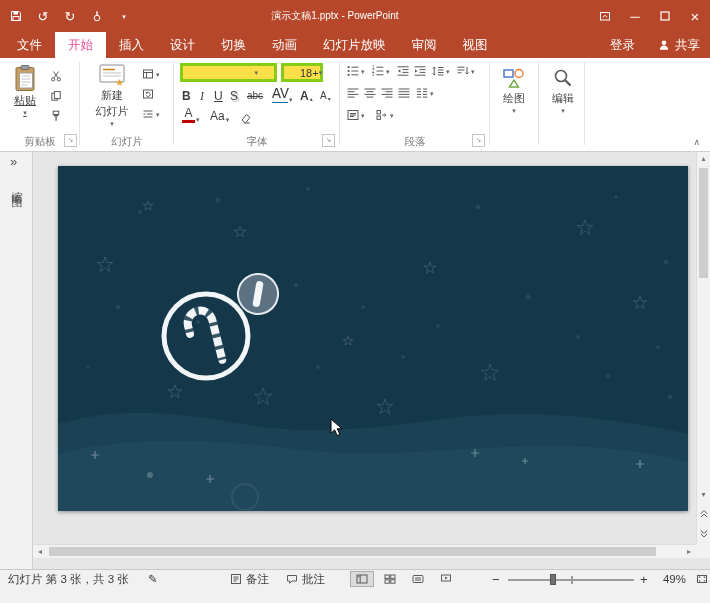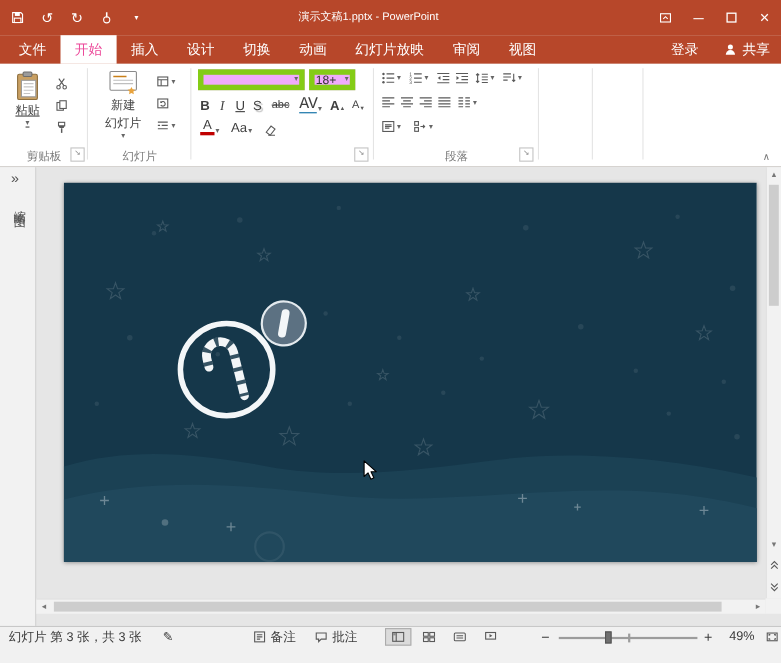--- a/index.html
+++ b/index.html
@@ -25,21 +25,21 @@
 
   
   .ribbon{position:absolute;top:58px;left:0;right:0;height:94px;background:#fff;border-bottom:1px solid #D2CFCB;box-sizing:border-box;}
   .gsep{position:absolute;top:4px;bottom:6px;width:1px;background:#E4E4E4;}
   .glabel{position:absolute;bottom:2px;font-size:10.5px;color:#7A7A7A;text-align:center;white-space:nowrap;}
   .launcher{position:absolute;bottom:4px;width:11px;height:11px;border:1px solid #C4C4C4;color:#8A8A8A;font-size:7px;line-height:10px;text-align:center;}
   .bigbtn{position:absolute;display:flex;flex-direction:column;align-items:center;font-size:11px;color:#444;gap:1px;}
   .dd{font-size:7px;color:#666;line-height:1;}
   .mini{position:absolute;display:flex;align-items:center;gap:2px;color:#5A5A5A;}
   .ic12{width:12px;height:12px;color:#5A5A5A;display:block;}
-  .combo{position:absolute;height:19px;border:5px solid #84cc16;background:#f0abfc;font-size:11px;color:#333;display:flex;align-items:center;justify-content:space-between;padding:0 1px;box-sizing:border-box;}
+  .combo{position:absolute;height:19px;border:3px solid #84cc16;background:#fde047;font-size:11px;color:#333;display:flex;align-items:center;justify-content:space-between;padding:0 16px;box-sizing:border-box;}
   .fbtn{position:absolute;height:16px;display:flex;align-items:flex-end;gap:1px;color:#3F3F3F;font-size:12px;line-height:14px;}
   .bl{font-weight:bold;}
   .it{font-style:italic;font-family:"Liberation Serif",serif;}
   .un{text-decoration:underline;}
   .sh{text-shadow:1.5px 1.5px 1px #BBB;}
   .st{text-decoration:line-through;font-size:10px;}
   .sp{letter-spacing:-1px;font-size:15px;border-bottom:1px solid #0369a1;font-family:Liberation Mono, monospace;}
   .fc{display:flex;flex-direction:column;align-items:center;line-height:11px;}
   .fc .bar{width:13px;height:3px;background:#C00000;margin-top:1px;}
   .tinyarrow{font-size:6px;color:#5A5A5A;line-height:8px;}
@@ -407,20 +407,21 @@
       </div>
     <div class="fbtn" style="left:210px;top:49px;">
         <span>Aa</span>
         <span class="dd">▾</span>
       </div>
     <div class="fbtn" style="left:240px;top:50px;">
         <svg class="ic12">
           <use href="#i-eraser"></use>
         </svg>
       </div>
+    <div class="glabel" style="left:175px;width:164px;">字体</div>
     <div class="launcher" style="left:322px;"><span>↘</span></div>
     <div class="gsep" style="left:339px;"></div>
 
     <div class="mini" style="left:347px;top:7px;">
         <svg class="ic12">
           <use href="#i-bullets"></use>
         </svg>
         <span class="dd">▾</span>
       </div>
     <div class="mini" style="left:372px;top:7px;">
@@ -486,22 +487,36 @@
     <div class="mini" style="left:376px;top:51px;">
         <svg class="ic12">
           <use href="#i-smartart"></use>
         </svg>
         <span class="dd">▾</span>
       </div>
     <div class="glabel" style="left:341px;width:148px;">段落</div>
     <div class="launcher" style="left:472px;"><span>↘</span></div>
     <div class="gsep" style="left:489px;"></div>
 
+    <div class="bigbtn" style="left:494px;top:8px;width:40px;">
+      <svg width="24" height="24">
+          <use href="#i-shapes"></use>
+        </svg>
+      <span>绘图</span>
+      <span class="dd">▾</span>
+    </div>
     <div class="gsep" style="left:538px;"></div>
 
+    <div class="bigbtn" style="left:544px;top:8px;width:38px;">
+      <svg width="24" height="24">
+          <use href="#i-magnifier"></use>
+        </svg>
+      <span>编辑</span>
+      <span class="dd">▾</span>
+    </div>
     <div class="gsep" style="left:584px;"></div>
 
     <div class="collapse-chevron">∧</div>
   </div>
 
   <div class="workspace">
 
     <div class="thumbpane">
       <span class="expand-arrow">»</span>
       <span class="vlabel">缩略图</span>

